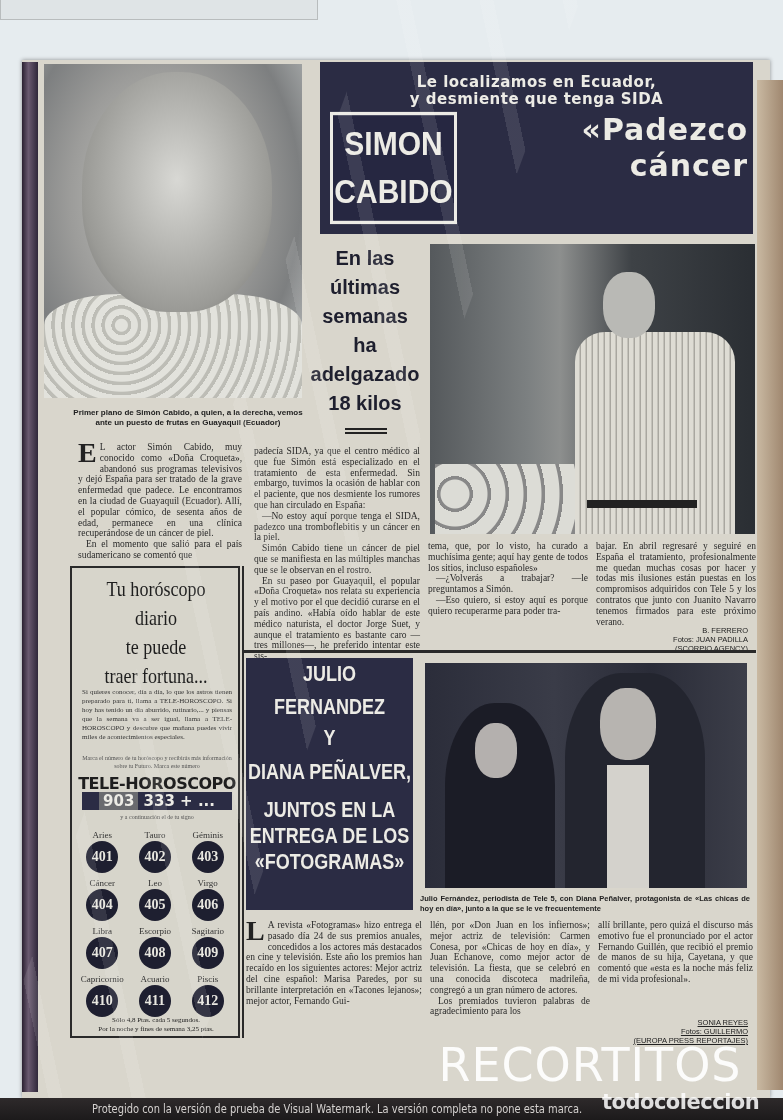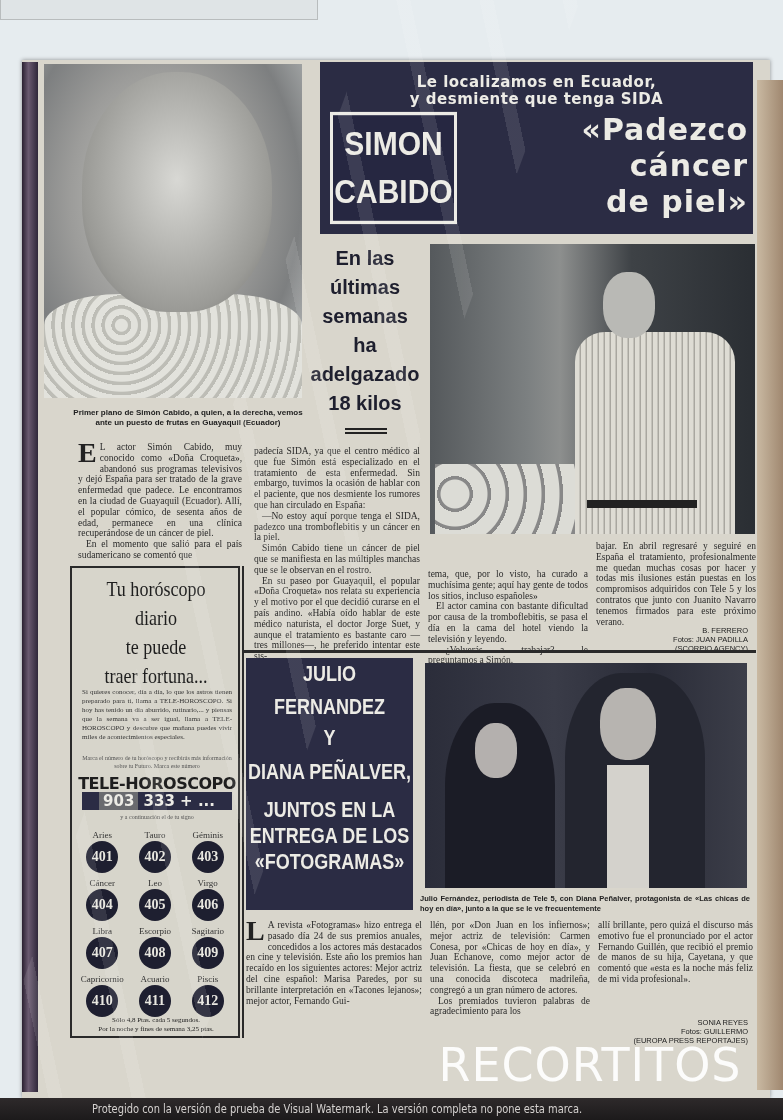--- a/index.html
+++ b/index.html
@@ -185,21 +185,20 @@
     <div>Le localizamos en Ecuador,</div>
     <div>y desmiente que tenga SIDA</div>
   </div>
   <div class="namebox">
     <div>SIMON</div>
     <div>CABIDO</div>
   </div>
   <div class="quote">
     <div>«Padezco</div>
     <div>cáncer</div>
-    <div>de piel»</div>
   </div>
 </div>
 
 <div class="subhead">
   <div>En las</div>
   <div>últimas</div>
   <div>semanas</div>
   <div>ha adelgazado</div>
   <div>18 kilos</div>
 </div>
@@ -222,23 +221,22 @@
   <p>En el momento que salió para el país sudamericano se comentó que</p>
 </div>
 
 <div class="bodytext" style="left:254px; top:446px; width:166px;">
   <div>padecía SIDA, ya que el centro médico al que fue Simón está especializado en el tratamiento de esta enfermedad. Sin embargo, tuvimos la ocasión de hablar con el paciente, que nos desmiente los rumores que han circulado en España:</div>
   <p>—No estoy aquí porque tenga el SIDA, padezco una tromboflebitis y un cáncer en la piel.</p>
   <p>Simón Cabido tiene un cáncer de piel que se manifiesta en las múltiples manchas que se le observan en el rostro.</p>
   <p>En su paseo por Guayaquil, el popular «Doña Croqueta» nos relata su experiencia y el motivo por el que decidió curarse en el país andino. «Había oído hablar de este médico naturista, el doctor Jorge Suet, y aunque el tratamiento es bastante caro —tres millones—, he preferido intentar este sis-</p>
 </div>
 
-<div class="bodytext" style="left:428px; top:541px; width:160px;margin-top:28px;">
+<div class="bodytext" style="left:428px; top:541px; width:160px;">
   <div>tema, que, por lo visto, ha curado a muchísima gente; aquí hay gente de todos los sitios, incluso españoles»</div>
-  <p>El actor camina con bastante dificultad por causa de la tromboflebitis, se pasa el día en la cama del hotel viendo la televisión y leyendo.</p>
   <p>—¿Volverás a trabajar? —le preguntamos a Simón.</p>
   <p>—Eso quiero, si estoy aquí es porque quiero recuperarme para poder tra-</p>
 </div>
 
 <div class="bodytext" style="left:596px; top:541px; width:160px;">
   <div>bajar. En abril regresaré y seguiré en España el tratamiento, profesionalmente me quedan muchas cosas por hacer y todas mis ilusiones están puestas en los compromisos adquiridos con Tele 5 y los contratos que junto con Juanito Navarro tenemos firmados para este próximo verano.</div>
 </div>
 
 <div class="credit" style="left:600px; top:626px; width:148px;">
   <div>B. FERRERO</div>
@@ -311,25 +309,26 @@
 
 <div class="bodytext" style="left:430px; top:920px; width:160px;">
   <div>llén, por «Don Juan en los infiernos»; mejor actriz de televisión: Carmen Conesa, por «Chicas de hoy en día», y Juan Echanove, como mejor actor de televisión. La fiesta, que se celebró en una conocida discoteca madrileña, congregó a un gran número de actores.</div>
   <p>Los premiados tuvieron palabras de agradecimiento para los</p>
 </div>
 
 <div class="bodytext" style="left:598px; top:920px; width:155px;">
   <div>allí brillante, pero quizá el discurso más emotivo fue el pronunciado por el actor Fernando Guillén, que recibió el premio de manos de su hija, Cayetana, y que comentó que «esta es la noche más feliz de mi vida profesional».</div>
 </div>
 
-<div class="credit" style="left:600px; top:1018px; width:148px;">
+<div class="credit" style="left:600px; top:1018px; width:148px;text-decoration:underline;">
   <div>SONIA REYES</div>
   <div>Fotos: GUILLERMO</div>
   <div>(EUROPA PRESS REPORTAJES)</div>
 </div>
 
 <div class="diag-wm"></div>
 
 <div class="wm-big">RECORTITOS</div>
 
 <div class="footer">
   <span class="msg">Protegido con la versión de prueba de Visual Watermark. La versión completa no pone esta marca.</span>
+  <span class="logo">todocoleccion</span>
 </div>
 
 </body></html>

